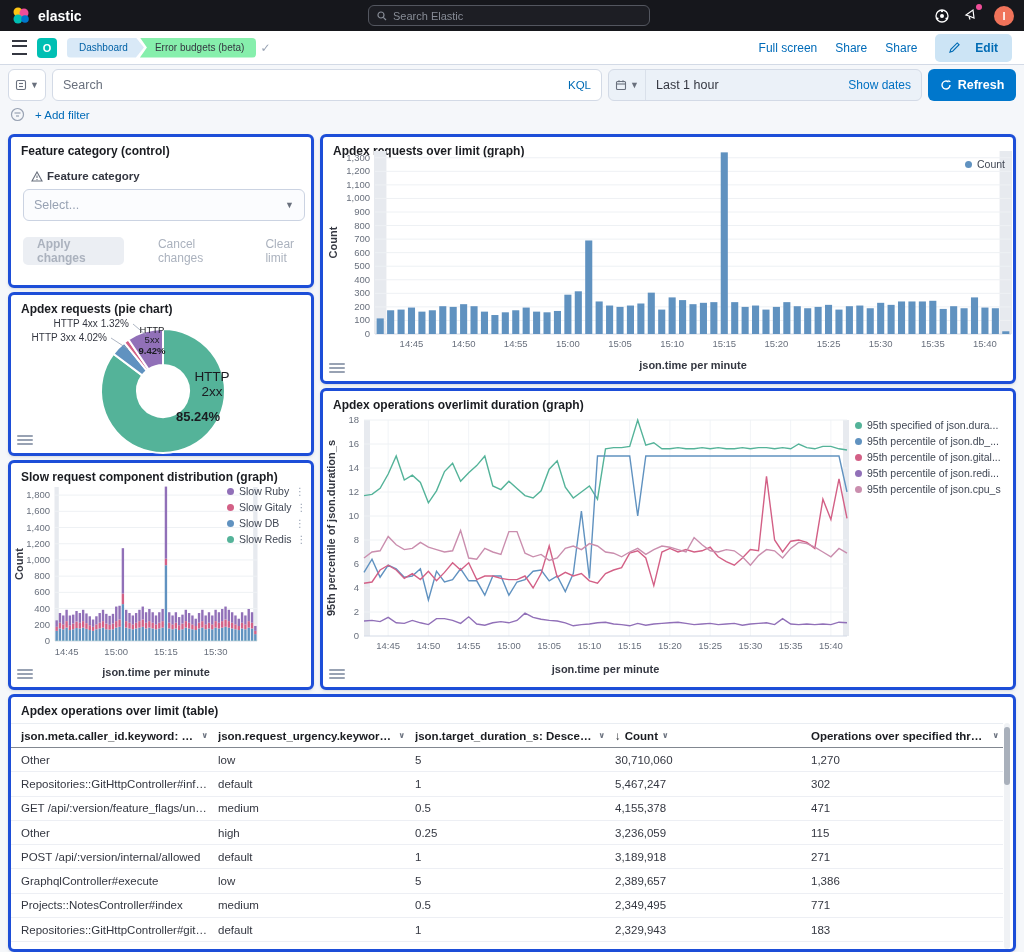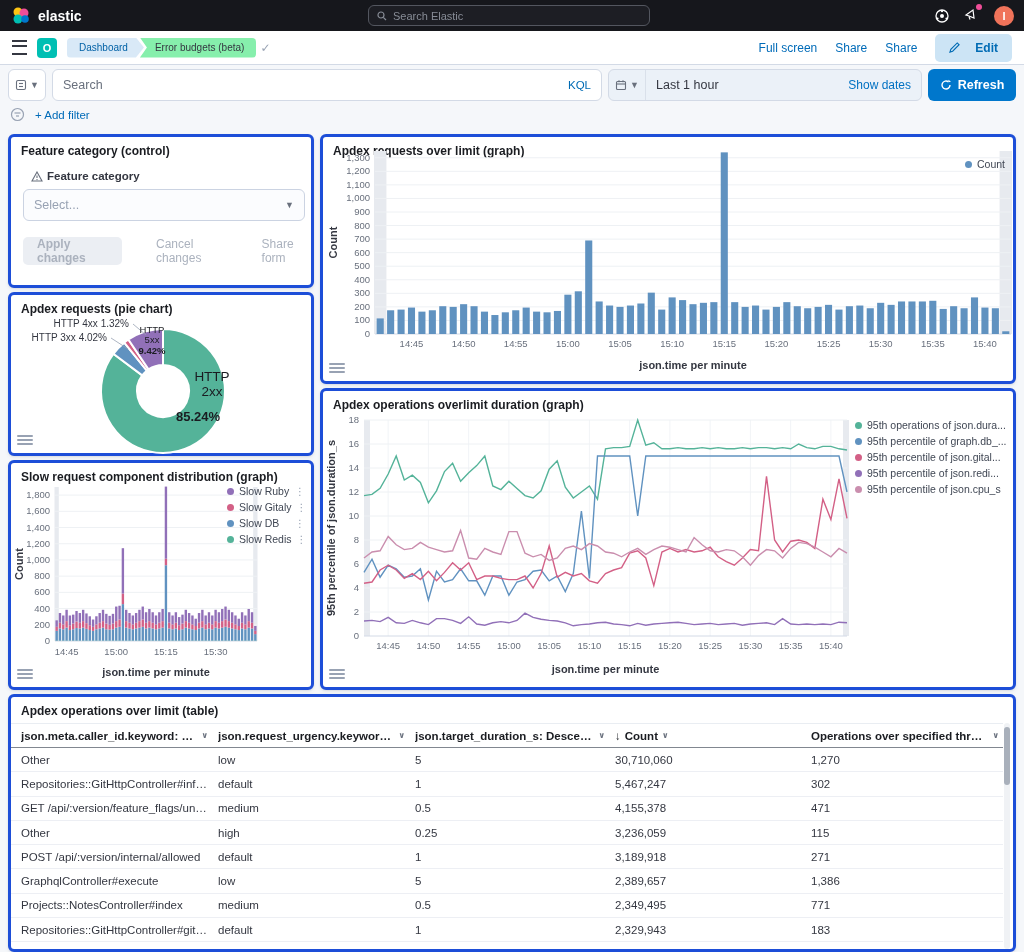--- a/index.html
+++ b/index.html
@@ -186,21 +186,21 @@
     </svg>
     <span>Feature category</span>
   </div>
   <div id="ctl-select">
     <span>Select...</span>
     <span class="chev">▼</span>
   </div>
   <div id="ctl-buttons">
     <div id="apply-btn">Apply changes</div>
     <span>Cancel changes</span>
-    <span>Share form</span>
+    <span>Clear limit</span>
   </div>
 </div>
 
 <div class="panel" style="left:320px;top:134px;width:696px;height:250px">
   <div class="panel-title">Apdex requests over limit (graph)</div>
   <svg id="bar-svg" width="696" height="250" style="position:absolute;left:0;top:0">
       <rect x="51" y="14" width="12.426229508196721" height="183" fill="#E7EAEF"></rect>
       <rect x="676.5737704918033" y="14" width="12.426229508196721" height="183" fill="#E7EAEF"></rect>
       <text x="47" y="200" font-size="9.5" fill="#69707D" text-anchor="end">0</text>
       <line x1="52" y1="183.44444444444446" x2="688" y2="183.44444444444446" stroke="#EEF1F4" stroke-width="1"></line>
@@ -702,25 +702,25 @@
       <text x="12" y="137" font-size="11" fill="#343741" text-anchor="middle" font-weight="700" transform="rotate(-90 12 137)">95th percentile of json.duration_s</text>
       <polyline points="41.0,104.6 49.0,103.4 57.1,97.4 65.2,83.0 73.2,65.0 81.3,89.0 89.3,84.2 97.4,91.4 105.4,111.8 113.5,99.8 121.5,80.6 129.6,72.2 137.6,90.2 145.7,81.8 153.7,74.6 161.8,65.0 169.8,95.0 177.9,98.6 185.9,90.2 194.0,97.4 202.0,104.6 210.1,107.0 218.1,99.8 226.2,78.2 234.2,69.8 242.3,96.2 250.3,107.0 258.4,101.0 266.4,95.0 274.5,108.2 282.5,57.8 290.6,56.6 298.6,56.6 306.7,55.4 314.7,29.0 322.8,54.2 330.8,51.8 338.9,57.8 346.9,57.8 355.0,56.6 363.0,57.8 371.1,57.8 379.1,56.6 387.2,57.8 395.2,56.6 403.3,57.8 411.3,57.8 419.4,56.6 427.4,57.8 435.5,56.6 443.5,56.6 451.6,57.8 459.6,56.6 467.7,57.8 475.7,53.0 483.8,56.6 491.8,57.8 499.9,55.4 507.9,55.4 516.0,57.8 524.0,59.0" fill="none" stroke="#54B399" stroke-width="1.4"></polyline>
       <polyline points="41.0,181.4 49.0,168.2 57.1,186.2 65.2,174.2 73.2,177.8 81.3,186.2 89.3,185.0 97.4,177.8 105.4,209.0 113.5,180.2 121.5,191.0 129.6,188.6 137.6,177.8 145.7,189.8 153.7,189.8 161.8,204.2 169.8,185.0 177.9,185.0 185.9,204.2 194.0,191.0 202.0,188.6 210.1,180.2 218.1,179.0 226.2,189.8 234.2,185.0 242.3,200.6 250.3,182.6 258.4,120.2 266.4,187.4 274.5,65.0 282.5,65.0 290.6,65.0 298.6,65.0 306.7,65.0 314.7,125.0 322.8,65.0 330.8,65.0 338.9,65.0 346.9,65.0 355.0,65.0 363.0,65.0 371.1,65.0 379.1,65.0 387.2,65.0 395.2,65.0 403.3,65.0 411.3,65.0 419.4,65.0 427.4,65.0 435.5,65.0 443.5,65.0 451.6,65.0 459.6,65.0 467.7,65.0 475.7,65.0 483.8,65.0 491.8,65.0 499.9,65.0 507.9,65.0 516.0,65.0 524.0,101.0" fill="none" stroke="#6092C0" stroke-width="1.4"></polyline>
       <polyline points="41.0,192.2 49.0,191.0 57.1,179.0 65.2,174.2 73.2,179.0 81.3,187.4 89.3,182.6 97.4,188.6 105.4,180.2 113.5,189.8 121.5,181.4 129.6,171.8 137.6,179.0 145.7,171.8 153.7,188.6 161.8,185.0 169.8,185.0 177.9,187.4 185.9,188.6 194.0,188.6 202.0,185.0 210.1,197.0 218.1,182.6 226.2,155.0 234.2,186.2 242.3,181.4 250.3,185.0 258.4,182.6 266.4,189.8 274.5,192.2 282.5,182.6 290.6,179.0 298.6,176.6 306.7,162.2 314.7,159.8 322.8,167.0 330.8,194.6 338.9,161.0 346.9,157.4 355.0,161.0 363.0,158.6 371.1,161.0 379.1,159.8 387.2,156.2 395.2,165.8 403.3,170.6 411.3,174.2 419.4,167.0 427.4,158.6 435.5,159.8 443.5,85.4 451.6,149.0 459.6,161.0 467.7,150.2 475.7,149.0 483.8,151.4 491.8,157.4 499.9,108.2 507.9,128.6 516.0,87.8 524.0,127.4" fill="none" stroke="#D36086" stroke-width="1.4"></polyline>
       <polyline points="41.0,230.0 49.0,229.4 57.1,230.6 65.2,226.4 73.2,231.8 81.3,232.4 89.3,229.4 97.4,231.8 105.4,233.6 113.5,227.6 121.5,227.6 129.6,229.4 137.6,232.4 145.7,225.8 153.7,233.0 161.8,234.2 169.8,231.8 177.9,230.6 185.9,231.8 194.0,229.4 202.0,222.2 210.1,226.4 218.1,228.2 226.2,229.4 234.2,230.0 242.3,231.8 250.3,234.8 258.4,233.6 266.4,233.0 274.5,231.8 282.5,231.2 290.6,233.0 298.6,233.6 306.7,234.8 314.7,232.4 322.8,234.2 330.8,233.0 338.9,232.4 346.9,231.8 355.0,231.2 363.0,232.4 371.1,233.6 379.1,233.0 387.2,232.4 395.2,233.6 403.3,233.0 411.3,232.4 419.4,234.2 427.4,233.0 435.5,232.4 443.5,231.8 451.6,233.6 459.6,227.6 467.7,233.0 475.7,233.6 483.8,233.0 491.8,233.6 499.9,233.0 507.9,233.6 516.0,231.2 524.0,231.8" fill="none" stroke="#9170B8" stroke-width="1.4"></polyline>
       <polyline points="41.0,167.0 49.0,161.0 57.1,159.8 65.2,145.4 73.2,153.8 81.3,158.6 89.3,157.4 97.4,151.4 105.4,156.2 113.5,158.6 121.5,161.0 129.6,159.8 137.6,139.4 145.7,167.0 153.7,168.2 161.8,157.4 169.8,161.0 177.9,163.4 185.9,140.6 194.0,140.6 202.0,162.2 210.1,165.8 218.1,163.4 226.2,169.4 234.2,167.0 242.3,157.4 250.3,155.0 258.4,158.6 266.4,152.6 274.5,155.0 282.5,161.0 290.6,162.2 298.6,165.8 306.7,161.0 314.7,157.4 322.8,163.4 330.8,158.6 338.9,155.0 346.9,156.2 355.0,158.6 363.0,161.0 371.1,146.6 379.1,153.8 387.2,159.8 395.2,161.0 403.3,158.6 411.3,159.8 419.4,165.8 427.4,174.2 435.5,164.6 443.5,158.6 451.6,159.8 459.6,167.0 467.7,157.4 475.7,151.4 483.8,152.6 491.8,156.2 499.9,161.0 507.9,165.8 516.0,157.4 524.0,162.2" fill="none" stroke="#CA8EAE" stroke-width="1.4"></polyline>
     </svg>
   <div class="html-legend" id="line-legend" style="right:6px;top:28px;width:152px">
       <div class="legend-item">
         <span class="legend-dot" style="background:#54B399"></span>
-        <span style="overflow:hidden;text-overflow:ellipsis">95th operations of json.dura...</span>
+        <span style="overflow:hidden;text-overflow:ellipsis">95th specified of json.dura...</span>
       </div>
       <div class="legend-item">
         <span class="legend-dot" style="background:#6092C0"></span>
-        <span style="overflow:hidden;text-overflow:ellipsis">95th percentile of graph.db_...</span>
+        <span style="overflow:hidden;text-overflow:ellipsis">95th percentile of json.db_...</span>
       </div>
       <div class="legend-item">
         <span class="legend-dot" style="background:#D36086"></span>
         <span style="overflow:hidden;text-overflow:ellipsis">95th percentile of json.gital...</span>
       </div>
       <div class="legend-item">
         <span class="legend-dot" style="background:#9170B8"></span>
         <span style="overflow:hidden;text-overflow:ellipsis">95th percentile of json.redi...</span>
       </div>
       <div class="legend-item">

